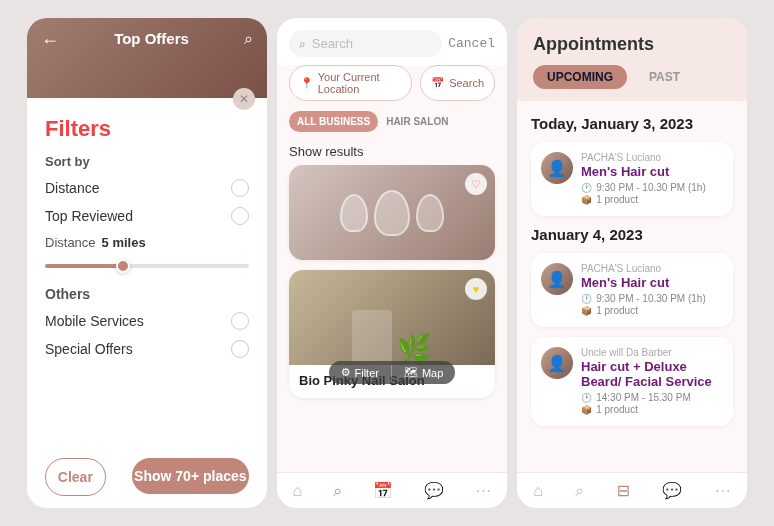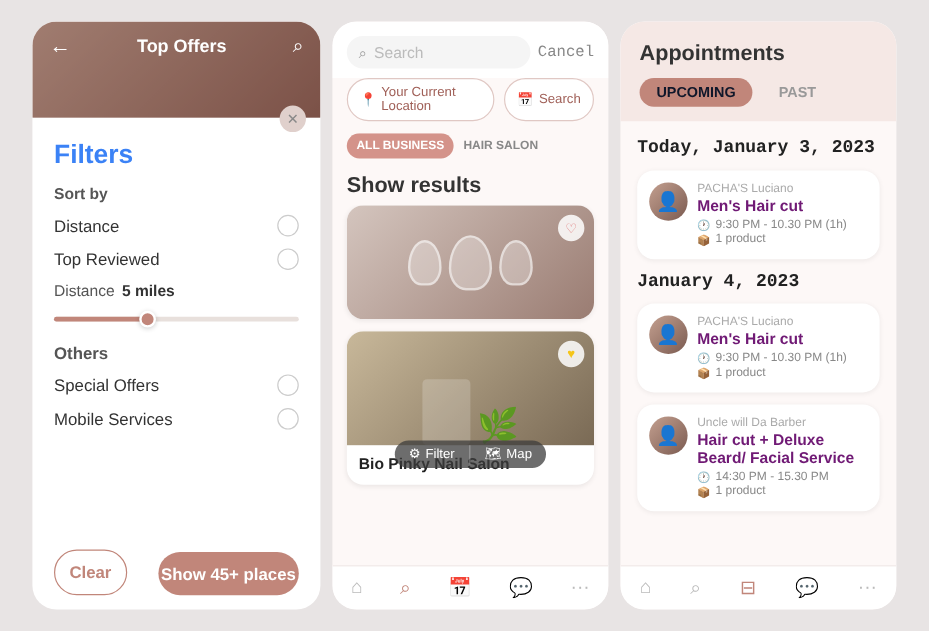--- a/index.html
+++ b/index.html
@@ -85,21 +85,21 @@
       cursor: pointer;
       z-index: 10;
     }
     .filters-body {
       padding: 18px 18px 12px;
       flex: 1;
     }
     .filters-main-title {
       font-size: 22px;
       font-weight: 700;
-      color: #3b82f6;
+      color: #ef4444;
       margin-bottom: 12px;
     }
     .section-label {
       font-size: 13px;
       font-weight: 600;
       color: #555;
       margin-bottom: 10px;
     }
     .filter-option-row {
       display: flex;
@@ -167,21 +167,21 @@
     .others-label {
       font-size: 14px;
       font-weight: 600;
       color: #555;
       margin-bottom: 10px;
     }
     .filters-footer {
       padding: 12px 18px;
       display: flex;
       gap: 26px;
-      align-items: flex-end;
+      align-items: flex-start;
     }
     .btn-clear {
       flex: 1;
       border: 1.5px solid #c1867a;
       background: #fff;
       color: #c1867a;
       border-radius: 24px;
       padding: 10px 0;
       font-size: 14px;
       font-weight: 600;
@@ -274,22 +274,22 @@
     }
     .cat-tab.active {
       background: #d4938a;
       color: #fff;
     }
     .cat-tab.inactive {
       color: #888;
       background: transparent;
     }
     .show-results-label {
-      font-size: 18px;
-      font-weight: 700;
+      font-size: 13px;
+      font-weight: 400;
       color: #333;
       padding: 4px 12px 6px;
     }
     .result-card {
       margin: 0 12px 10px;
       background: #fff;
       border-radius: 14px;
       overflow: hidden;
       box-shadow: 0 1px 4px rgba(0,0,0,0.07);
     }
@@ -460,21 +460,20 @@
     .appt-body {
       flex: 1;
       padding: 14px 14px 0;
       overflow: hidden;
     }
     .appt-date-label {
       font-size: 15px;
       font-weight: 700;
       color: #222;
       margin-bottom: 10px;
-      font-family: Liberation Mono, monospace;
     }
     .appt-card {
       background: #fff;
       border-radius: 14px;
       padding: 10px;
       margin-bottom: 10px;
       display: flex;
       gap: 8px;
       align-items: flex-start;
       box-shadow: 0 1px 4px rgba(0,0,0,0.06);
@@ -607,32 +606,32 @@
         <span class="distance-value">5 miles</span>
       </div>
       <div class="slider-wrapper">
         <div class="slider-fill"></div>
         <div class="slider-thumb"></div>
       </div>
 
       <div class="others-section">
         <div class="others-label">Others</div>
         <div class="filter-option-row">
+          <span class="filter-option-label">Mobile Services</span>
+          <div class="radio-circle"></div>
+        </div>
+        <div class="filter-option-row">
           <span class="filter-option-label">Special Offers</span>
           <div class="radio-circle"></div>
         </div>
-        <div class="filter-option-row">
-          <span class="filter-option-label">Mobile Services</span>
-          <div class="radio-circle"></div>
-        </div>
       </div>
     </div>
     <div class="filters-footer">
       <button class="btn-clear">Clear</button>
-      <button class="btn-show">Show 45+ places</button>
+      <button class="btn-show">Show 70+ places</button>
     </div>
   </div>
 
   <div class="panel panel-search">
     <div class="search-top">
       <div class="search-bar">
         <span class="search-icon-sm">⌕</span>
         <span class="search-input-text">Search</span>
       </div>
       <span class="cancel-text">Cancel</span>

